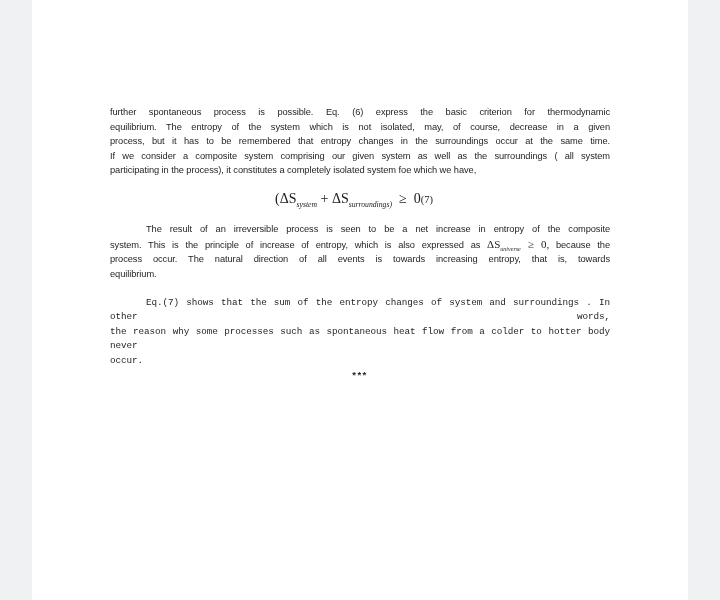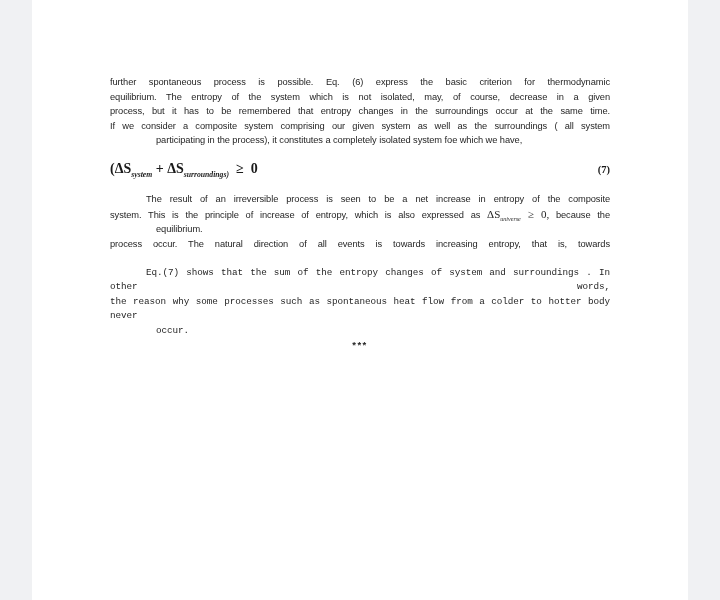--- a/index.html
+++ b/index.html
@@ -15,54 +15,53 @@
     background: #f0f1f3;
   }
   .paper {
     position: absolute;
     left: 32px; top: 0;
     width: 656px; height: 600px;
     background: #ffffff;
   }
   .content {
     box-sizing: border-box;
-    padding: 75px 78px 0 78px;
+    padding: 105px 78px 0 78px;
     width: 656px;
     font-size: 9.3px;
     line-height: 14.5px;
     letter-spacing: -0.08px;
     color: #1f1f1f;
   }
   .para { margin: 0; }
   .para.spaced { margin-top: 14.5px; font-family: Liberation Mono, monospace; }
   .line {
     text-align: justify;
     text-align-last: justify;
     white-space: normal;
   }
-  .line.last { text-align-last: left; margin-left: 46px; }
+  .line.last { text-align-last: left; }
   .line.indent { text-indent: 36px; }
   .math {
     font-family: "Liberation Serif", serif;
     font-size: 11px;
     letter-spacing: 0;
   }
   .math sub, .eq-body sub {
     font-style: italic;
     line-height: 0;
     font-size: 0.55em;
   }
   .equation {
     display: flex;
-    justify-content: space-between;
+    justify-content: center;
     align-items: baseline;
-    margin: 14px 0 15px 0;
+    margin: 14px 12px 15px 0;
     font-family: "Liberation Serif", serif;
     color: #1a1a1a;
-    font-weight: bold;
   }
   .eq-body {
     font-size: 14px;
     white-space: pre;
     letter-spacing: 0;
   }
   .eq-num {
     font-size: 10.5px;
     letter-spacing: 0;
   }
@@ -86,22 +85,22 @@
           <div class="line">If we consider a composite system comprising our given system as well as the surroundings ( all system</div>
           <div class="line last">participating in the process), it constitutes a completely isolated system foe which we have,</div>
         </div>
         <div class="equation">
           <span class="eq-body">(ΔS<sub>system</sub> + ΔS<sub>surroundings)</sub>  ≥  0</span>
           <span class="eq-num">(7)</span>
         </div>
         <div class="para">
           <div class="line indent">The result of an irreversible process is seen to be a net increase in entropy of the composite</div>
           <div class="line">system. This is the principle of increase of entropy, which is also expressed as <span class="math">ΔS<sub>universe</sub> ≥ 0,</span> because the</div>
+          <div class="line">process occur. The natural direction of all events is towards increasing entropy, that is, towards</div>
           <div class="line last">equilibrium.</div>
-          <div class="line">process occur. The natural direction of all events is towards increasing entropy, that is, towards</div>
         </div>
         <div class="para spaced">
           <div class="line indent">Eq.(7) shows that the sum of the entropy changes of system and surroundings . In other words,</div>
           <div class="line">the reason why some processes such as spontaneous heat flow from a colder to hotter body never</div>
           <div class="line last">occur.</div>
         </div>
         <div class="separator">***</div>
       </div>
   </div>
 </div>

